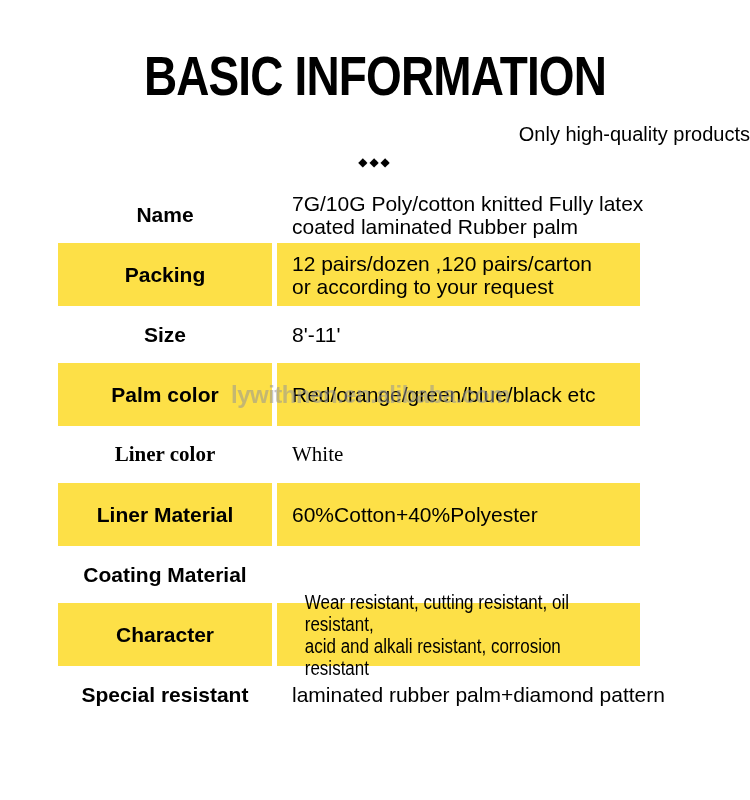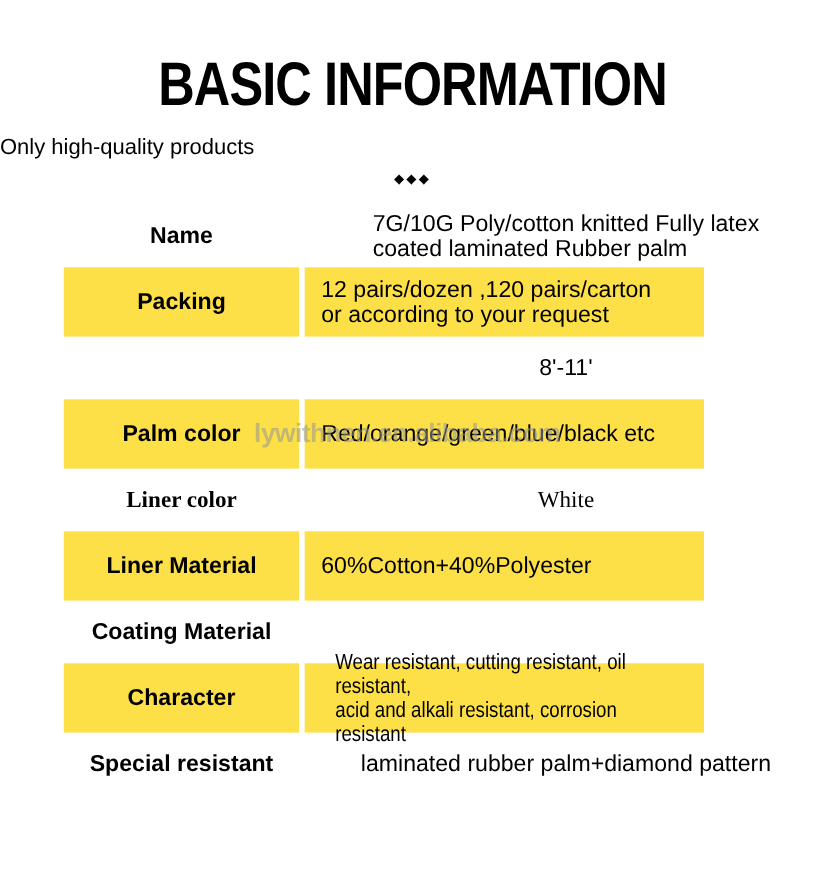--- a/index.html
+++ b/index.html
@@ -1,25 +1,25 @@
 <!DOCTYPE html>
 <html><head>
 <meta charset="utf-8">
 <style>
   html, body { margin:0; padding:0; background:#ffffff; }
   body { width:750px; height:800px; position:relative; overflow:hidden; font-family:"Liberation Sans", sans-serif; color:#000; }
   .title { position:absolute; left:0; top:44px; width:750px; text-align:center; font-family:"Liberation Sans", sans-serif; font-weight:bold; font-size:56px; letter-spacing:-1px; transform:scaleX(0.82); transform-origin:center; line-height:64px; }
-  .subtitle { position:absolute; left:0; top:122px; width:750px; text-align:left; font-size:20px; line-height:24px; }
+  .subtitle { position:absolute; left:0; top:122px; width:750px; text-align:right; font-size:20px; line-height:24px; }
   .diamonds { position:absolute; left:0; top:155px; width:750px; text-align:center; font-size:12px; letter-spacing:2px; line-height:14px; }
   .row { position:absolute; left:58px; width:626px; height:63px; }
   .cell-label { position:absolute; left:0; top:0; width:214px; height:63px; display:flex; align-items:center; justify-content:center; font-weight:bold; font-size:21px; text-align:left; white-space:nowrap; }
   .cell-value { position:absolute; left:219px; top:0; width:363px; height:63px; display:flex; align-items:center; font-size:21px; line-height:23px; }
   .cell-value span { padding-left:15px; white-space:pre-line; }
   .row.yellow .cell-label, .row.yellow .cell-value { background:#fde047; }
-  .row.plain .cell-value { width:460px;justify-content:center; }
+  .row.plain .cell-value { width:460px; }
   .condensed { display:inline-block; transform:scaleX(0.85); transform-origin:left center; font-size:20px; line-height:22px; white-space:pre-line; }
   .watermark { position:absolute; left:231px; top:381px; font-size:24px; color:rgba(150,150,150,0.55); letter-spacing:-0.5px; pointer-events:none;font-weight:bold; }
 </style>
 </head>
 <body>
 
 <div class="title">BASIC INFORMATION</div>
 <div class="subtitle">Only high-quality products</div>
 <div class="diamonds">◆◆◆</div>
 
@@ -33,20 +33,21 @@
 
 <div class="row yellow" style="top:243px;">
   <div class="cell-label">Packing</div>
   <div class="cell-value">
       <span>12 pairs/dozen ,120 pairs/carton
 or according to your request</span>
     </div>
 </div>
 
 <div class="row plain" style="top:303px;">
+  <div class="cell-label">Size</div>
   <div class="cell-value">
       <span>8'-11'</span>
     </div>
 </div>
 
 <div class="row yellow" style="top:363px;">
   <div class="cell-label">Palm color</div>
   <div class="cell-value">
       <span>Red/orange/green/blue/black etc</span>
     </div>

